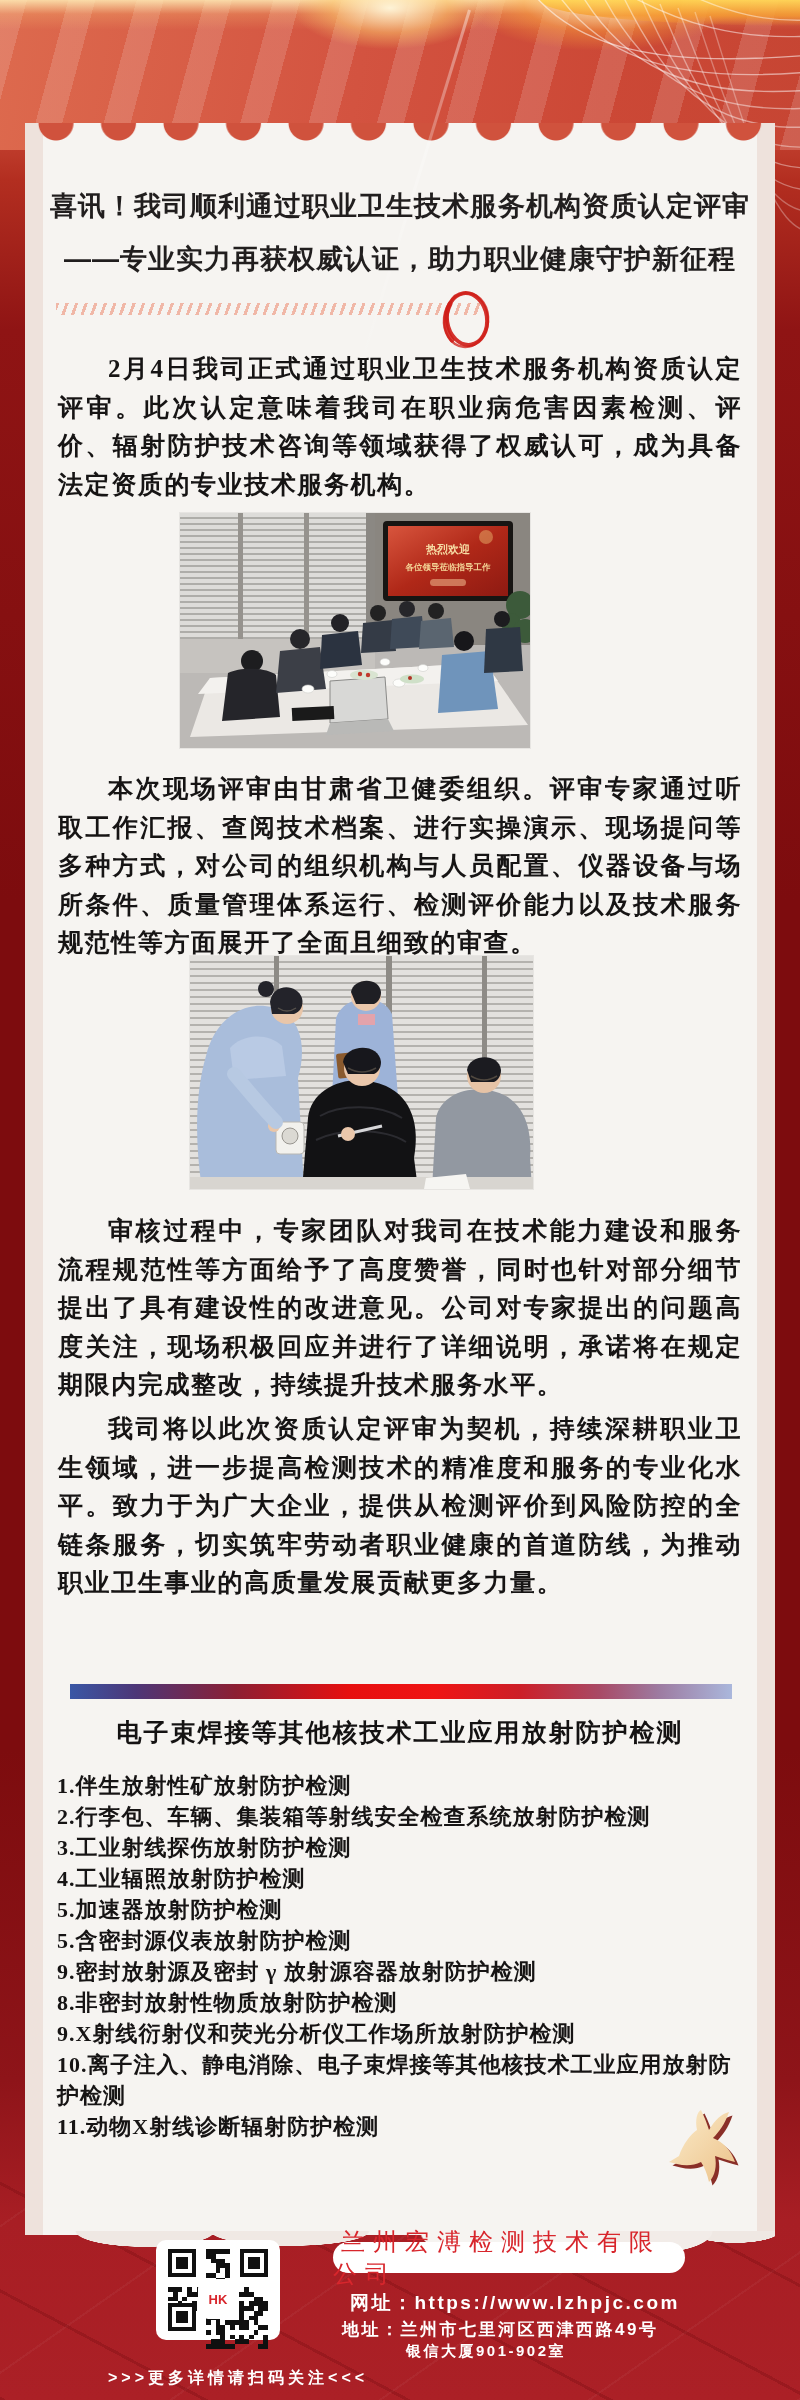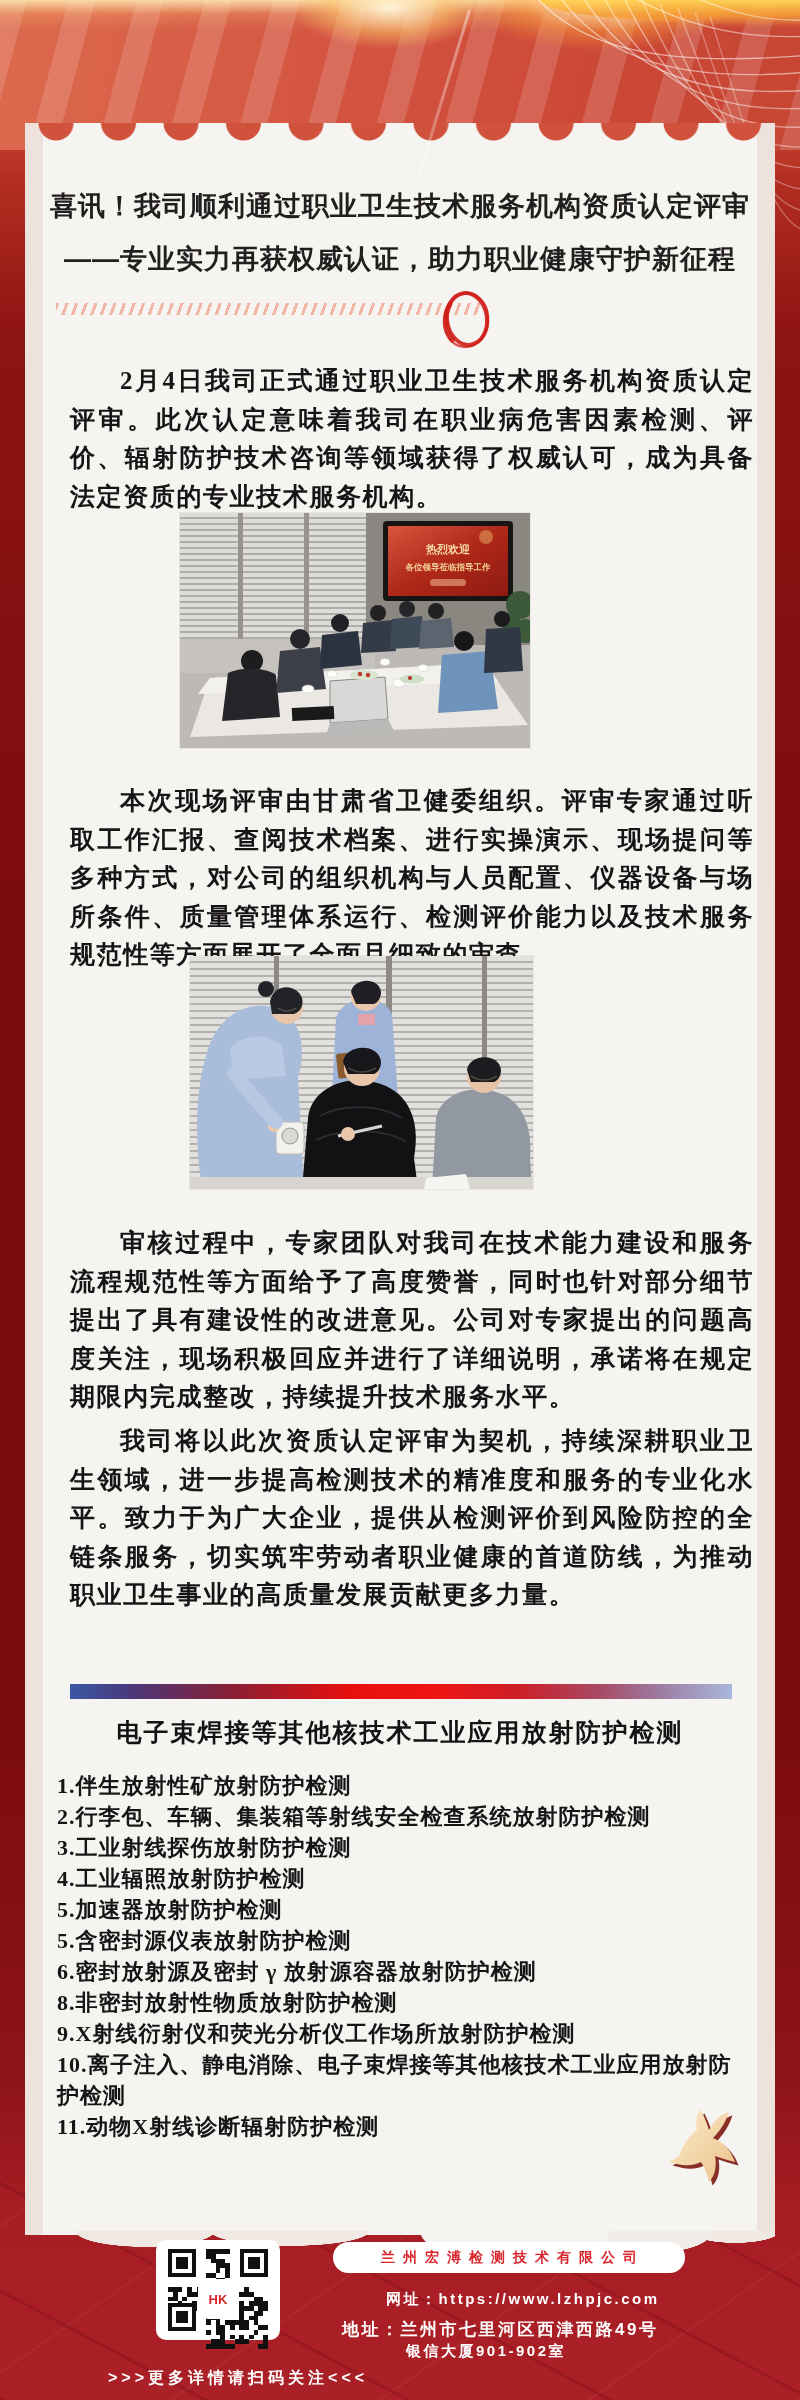--- a/index.html
+++ b/index.html
@@ -31,21 +31,21 @@
       radial-gradient(80px 15px at 265px 0px,#f0e9e4 98%,rgba(240,233,228,0)),
       radial-gradient(95px 28px at 490px 2px,#f6f4f1 98%,rgba(246,244,241,0)),
       radial-gradient(60px 22px at 628px 0px,#f2ece8 98%,rgba(242,236,232,0)),
       radial-gradient(45px 12px at 710px 0px,#efe8e3 98%,rgba(239,232,227,0));}
   
   .title-line{position:absolute;left:40px;right:40px;text-align:center;z-index:5;
     font-weight:700;font-size:27px;letter-spacing:1px;color:#211e1e;}
   .slashes{position:absolute;left:56px;top:303px;width:424px;height:12px;z-index:5;opacity:.95;
     background:repeating-linear-gradient(110deg,#f0b4a3 0 3px,rgba(240,180,163,0) 3px 9px);}
   .circle-mark{position:absolute;left:438px;top:286px;z-index:6;}
-  .body-p{position:absolute;left:58px;width:684px;z-index:5;margin:12px;
+  .body-p{position:absolute;left:58px;width:684px;z-index:5;margin:0;
     font-family:"Liberation Serif","DejaVu Serif",serif;font-size:25px;font-weight:600;color:#161414;
     line-height:38.5px;letter-spacing:1.6px;text-align:justify;text-indent:2em;}
   .photo{position:absolute;z-index:5;box-shadow:0 0 0 1px rgba(0,0,0,.06);}
   .grad-bar{position:absolute;left:70px;top:1684px;width:662px;height:15px;z-index:5;
     background:linear-gradient(90deg,#3a57a5 0%,#4d3677 10%,#8c1f33 25%,#e60f0f 42%,#ef1414 55%,#cc1f28 68%,#a84a66 80%,#9d7ba1 89%,#aab7dc 100%);}
   .sec-heading{position:absolute;left:40px;right:40px;top:1716px;z-index:5;text-align:center;
     font-family:"Liberation Serif","DejaVu Serif",serif;font-weight:700;font-size:25px;letter-spacing:2px;color:#141212;}
   .proj-list{position:absolute;left:57px;top:1770px;width:692px;z-index:5;
     font-family:Liberation Serif, serif;font-size:22px;font-weight:600;color:#161414;
     line-height:31px;letter-spacing:1px;}
@@ -60,23 +60,23 @@
     grid-template-columns:repeat(21,1fr);grid-template-rows:repeat(21,1fr);}
   .qr-grid div.qm{background:#101010;}
   .fp{position:absolute;width:20px;height:20px;border:4px solid #101010;background:#fff;}
   .fp::after{content:"";position:absolute;left:4px;top:4px;width:12px;height:12px;background:#101010;}
   .fp.tl{left:12px;top:9px;} .fp.tr{right:12px;top:9px;} .fp.bl{left:12px;bottom:9px;}
   .qr-logo{position:absolute;left:44px;top:41px;width:36px;height:36px;background:#fff;border-radius:8px;
     box-shadow:0 0 0 2px #fff;display:flex;align-items:center;justify-content:center;
     color:#d8262c;font-weight:700;font-size:13px;}
   .company-pill{position:absolute;left:333px;top:2242px;width:352px;height:31px;background:#fff;border-radius:17px;z-index:5;
     display:flex;align-items:center;justify-content:center;
-    color:#d8262c;font-weight:700;font-size:14px;letter-spacing:8px;text-indent:8px;}
+    color:#d8262c;font-weight:400;font-size:24px;letter-spacing:8px;text-indent:8px;}
   .f-line{position:absolute;z-index:5;color:#ffffff;font-weight:700;white-space:nowrap;}
-  .f-web{left:350px;top:2290px;font-size:15px;letter-spacing:2.5px;margin-left:36px;}
+  .f-web{left:350px;top:2290px;font-size:19px;letter-spacing:2.5px;}
   .f-addr1{left:342px;top:2318px;font-size:17px;letter-spacing:2.5px;}
   .f-addr2{left:406px;top:2342px;font-size:15px;letter-spacing:2.5px;text-align:center;}
   .f-cta{left:108px;top:2368px;font-size:16px;letter-spacing:4px;}
 </style>
 </head>
 <body>
 
 <div class="page">
 
   <div class="hero"></div>
@@ -244,21 +244,21 @@
 
   <div class="grad-bar"></div>
   <div class="sec-heading">电子束焊接等其他核技术工业应用放射防护检测</div>
   <div class="proj-list">
     <div>1.伴生放射性矿放射防护检测</div>
     <div>2.行李包、车辆、集装箱等射线安全检查系统放射防护检测</div>
     <div>3.工业射线探伤放射防护检测</div>
     <div>4.工业辐照放射防护检测</div>
     <div>5.加速器放射防护检测</div>
     <div>5.含密封源仪表放射防护检测</div>
-    <div>6.密封放射源及密封 γ 放射源容器放射防护检测</div>
+    <div>9.密封放射源及密封 γ 放射源容器放射防护检测</div>
     <div>8.非密封放射性物质放射防护检测</div>
     <div>9.X射线衍射仪和荧光分析仪工作场所放射防护检测</div>
     <div>10.离子注入、静电消除、电子束焊接等其他核技术工业应用放射防护检测</div>
     <div>11.动物X射线诊断辐射防护检测</div>
   </div>
 
   <svg class="dove" width="92" height="92" viewBox="0 0 92 92">
     <defs>
       <linearGradient id="gv" x1="0" y1="0" x2="1" y2="1">
         <stop offset="0" stop-color="#fbeccb"></stop>

